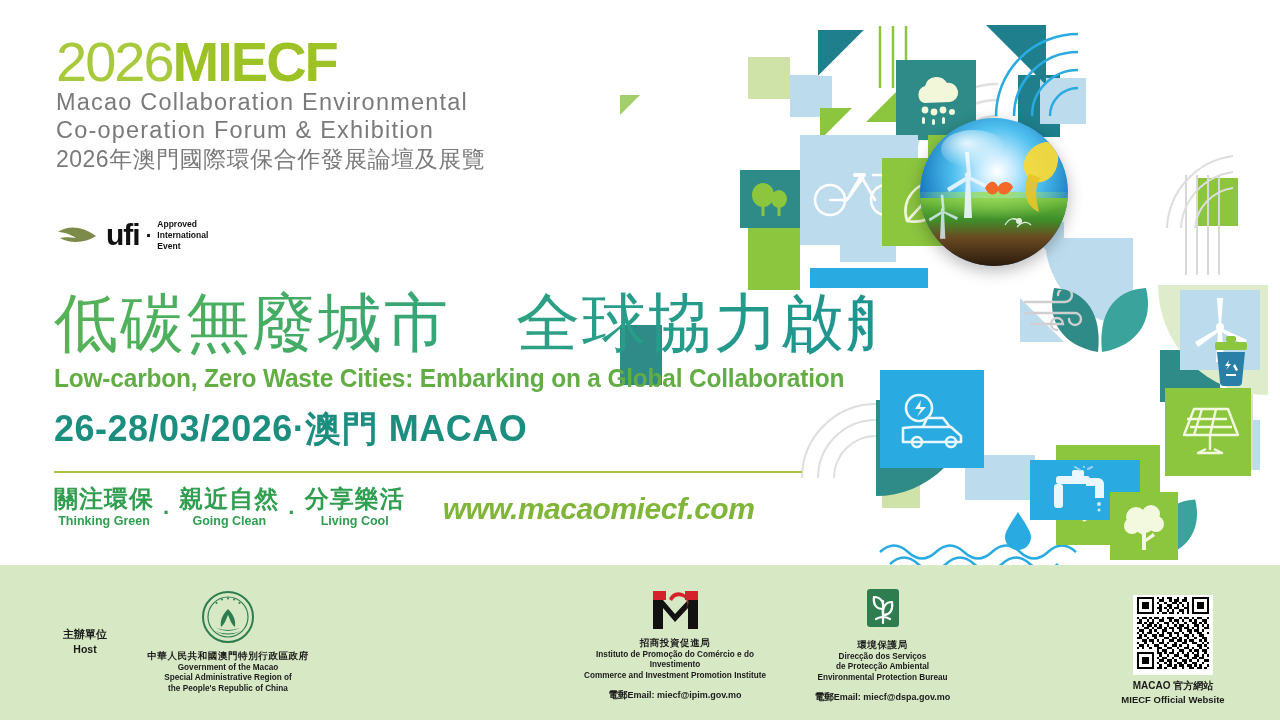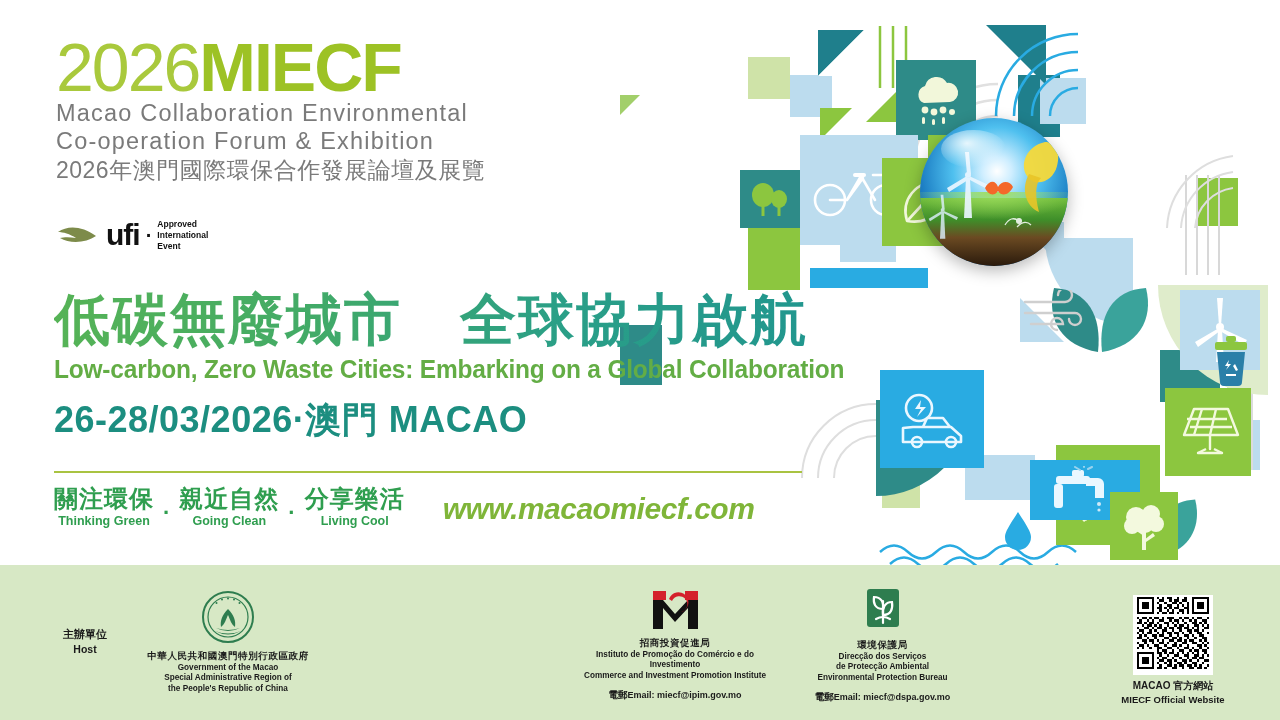--- a/index.html
+++ b/index.html
@@ -9,33 +9,33 @@
 
   
   #collage{position:absolute;left:620px;top:0;width:660px;height:570px;overflow:hidden;}
   .tile{position:absolute;}
   .tri{position:absolute;width:0;height:0;}
   .ico{position:absolute;display:flex;align-items:center;justify-content:center;}
   .ico svg{display:block;}
 
   
   #logoblock{position:absolute;left:56px;top:36px;width:560px;}
-  #title{font-size:68px;line-height:0.92;letter-spacing:-2px;white-space:nowrap;}
+  #title{font-size:56px;line-height:0.92;letter-spacing:-2px;white-space:nowrap;}
   #title .yr{color:#a9c93c;font-weight:400;}
   #title .abbr{color:#9dc225;font-weight:700;}
   .subline{color:#7a7a7a;font-size:23.5px;letter-spacing:1.2px;line-height:1.22;
            font-weight:400;white-space:nowrap;}
   .subline.cn{font-size:23px;letter-spacing:0.5px;}
   #ufi{position:absolute;left:56px;top:219px;display:flex;align-items:center;gap:6px;}
   #ufi .ufimark{font-size:30px;font-weight:800;color:#111;letter-spacing:-1px;line-height:1;}
   #ufi .ufitxt{font-size:8.5px;line-height:1.28;color:#111;font-weight:600;}
 
   
   #slogan{position:absolute;left:54px;top:290px;width:820px;}
-  #slogan-cn{font-size:56px;font-weight:700;line-height:1.06;letter-spacing:2px;
+  #slogan-cn{font-size:64px;font-weight:400;line-height:1.06;letter-spacing:2px;
     background:linear-gradient(90deg,#56b356 0%,#43ab66 30%,#2a9f87 62%,#1f9490 100%);
     -webkit-background-clip:text;background-clip:text;color:transparent;white-space:nowrap;}
   #slogan-en{margin-top:6px;font-size:25.5px;font-weight:700;color:#63ad45;
     letter-spacing:-0.2px;white-space:nowrap;font-stretch:condensed;transform:scaleX(0.96);
     transform-origin:left center;}
   #dateline{margin-top:12px;font-size:36px;font-weight:800;color:#1c8e80;
     letter-spacing:0.5px;white-space:nowrap;}
   #rule{position:absolute;left:54px;top:471px;width:748px;height:2px;background:#a9c341;}
 
   

